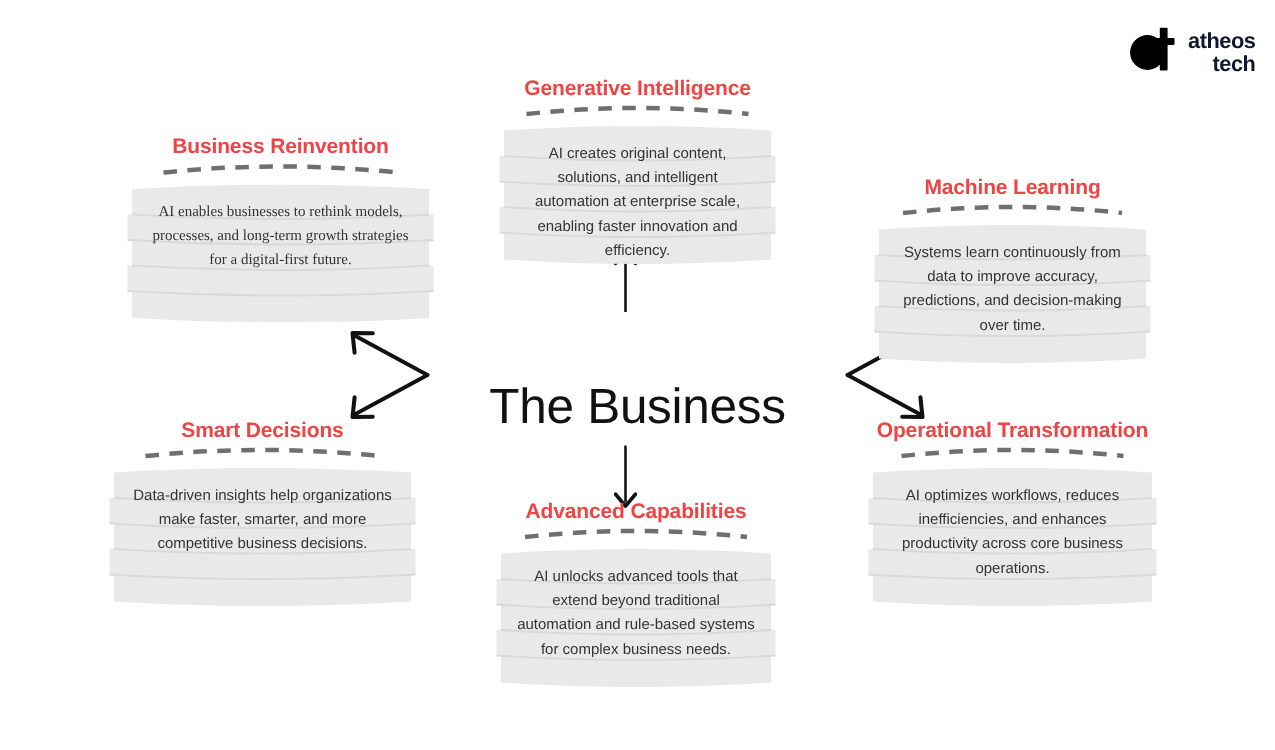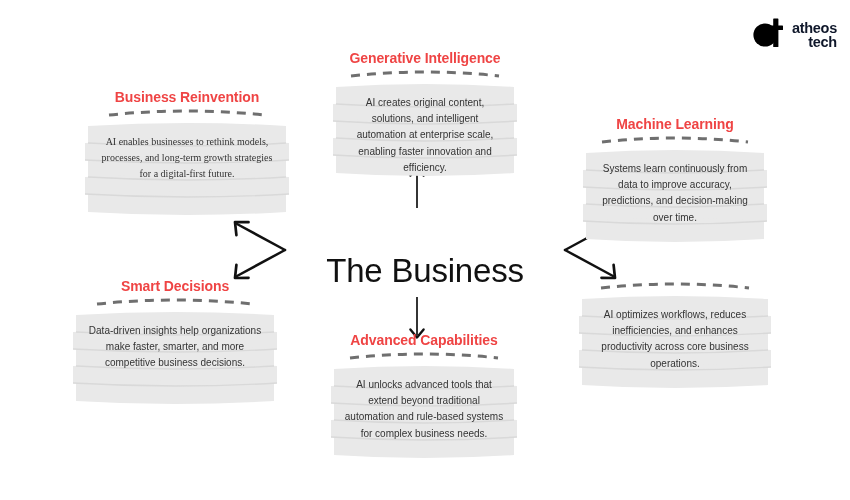--- a/index.html
+++ b/index.html
@@ -277,20 +277,21 @@
           <path d="M3 37 Q96 43 189 37"></path>
           <path d="M6 54 Q96 60 186 54"></path>
           <path d="M3 71 Q96 77 189 71"></path>
         </g>
       </svg>
       <div class="card-body">AI unlocks advanced tools that extend beyond traditional automation and rule-based systems for complex business needs.</div>
     </div>
   </div>
 
   <div class="node" style="left:576px; top:278px; width:198px;">
+    <div class="node-heading">Operational Transformation</div>
     <svg class="node-rule" width="152" height="10" viewBox="0 0 152 10">
       <path d="M2 7 Q76 -1 150 7" stroke="#6f6f6f" stroke-width="3" stroke-dasharray="9 7" stroke-linecap="butt" fill="none"></path>
     </svg>
     <div class="card" style="height:92px;">
       <svg class="card-stack" viewBox="0 0 198 92" preserveAspectRatio="none">
         <g fill="#e9e9e9">
           <path d="M6 3 Q99 -3 192 3 L192 20 Q99 26 6 20 Z"></path>
           <path d="M3 20 Q99 14 195 20 L195 37 Q99 43 3 37 Z"></path>
           <path d="M6 37 Q99 31 192 37 L192 54 Q99 60 6 54 Z"></path>
           <path d="M3 54 Q99 48 195 54 L195 71 Q99 77 3 71 Z"></path>

